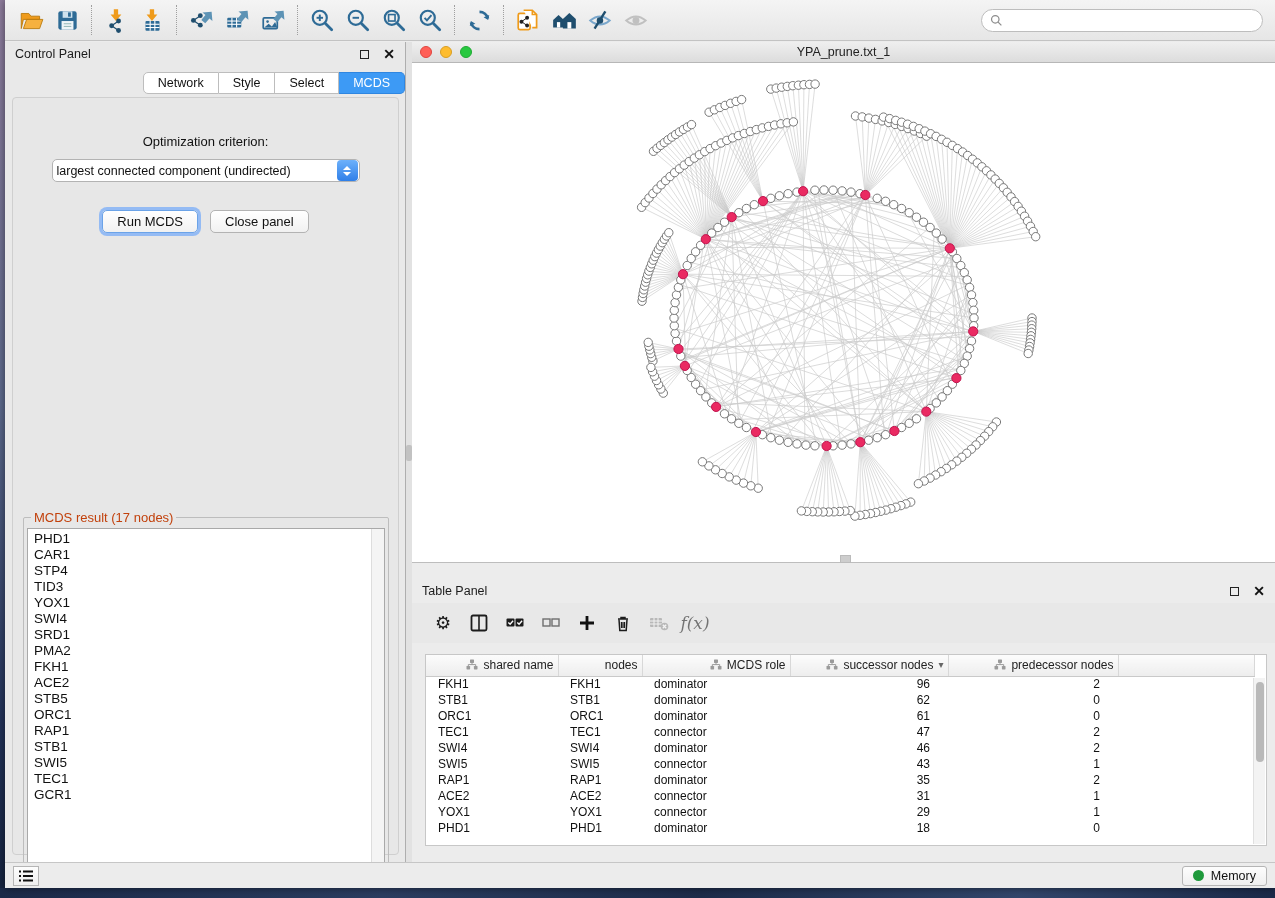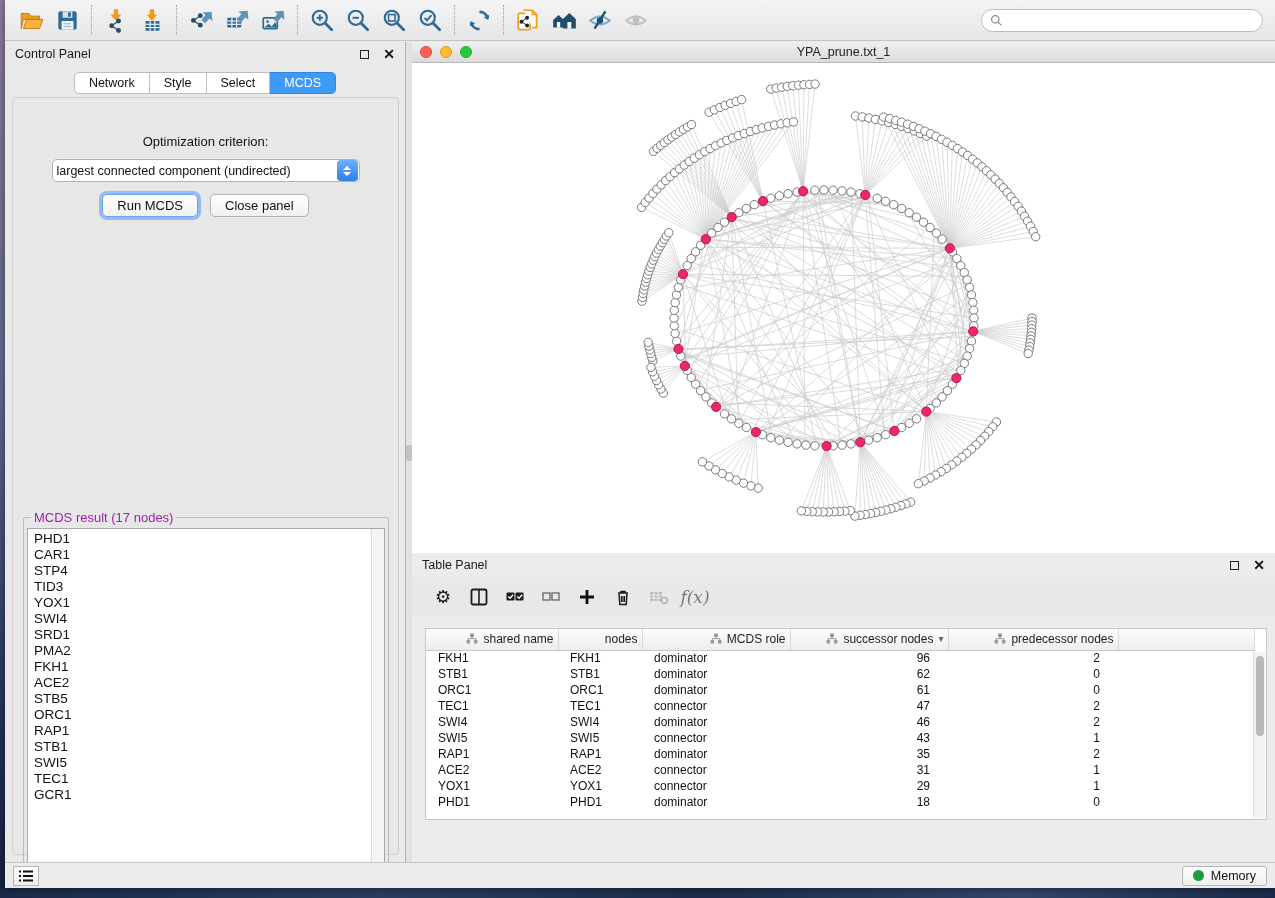--- a/index.html
+++ b/index.html
@@ -27,44 +27,44 @@
 
   
   .panel-head{height:24px;display:flex;align-items:center;padding:0 10px;font-size:12.5px;color:#1b1b1b;}
   .panel-head .spacer{flex:1;}
   .ph-float{width:9px;height:9px;border:1.5px solid #222;margin-right:14px;cursor:pointer;}
   .ph-close{font-size:14px;font-weight:bold;color:#111;cursor:pointer;line-height:10px;}
 
   
   .control-panel{position:absolute;left:0;top:42px;width:401px;height:820px;background:#e9e9e9;
                  border-right:1px solid #aeaeae;}
-  .cp-tabs{position:absolute;left:0;top:30px;width:100%;display:flex;justify-content:center;}
+  .cp-tabs{position:absolute;left:0;top:30px;width:100%;display:flex;justify-content:flex-end;}
   .seg-btn{height:22px;padding:0 14px;background:#fff;border:1px solid #bdbdbd;border-left:none;
            font-size:12.5px;display:flex;align-items:center;cursor:pointer;color:#111;}
   .seg-btn:first-child{border-left:1px solid #bdbdbd;border-radius:5px 0 0 5px;}
   .seg-btn:last-child{border-radius:0 5px 5px 0;}
   .seg-btn.active{background:#3d9af5;border-color:#2f86e0;color:#fff;}
   .cp-body{position:absolute;left:7px;top:55px;width:387px;height:758px;background:#e7e7e7;
            border:1px solid #cfcfcf;border-radius:4px;}
   .opt-label{text-align:center;font-size:13px;color:#111;margin-top:36px;}
   .dropdown{position:relative;margin:10px auto 0;width:308px;height:23px;background:#fff;
             border:1px solid #b3b3b3;border-radius:5px;display:flex;align-items:center;cursor:pointer;}
   .dropdown .dd-text{flex:1;font-size:12.5px;padding-left:4px;color:#111;white-space:nowrap;}
   .dd-cap{width:21px;height:21px;border-radius:4px;background:linear-gradient(#6db1fb,#2f7fe8);
           display:flex;flex-direction:column;align-items:center;justify-content:center;margin-right:1px;}
   .dd-cap i{display:block;width:0;height:0;border-left:4px solid transparent;border-right:4px solid transparent;}
   .dd-up{border-bottom:4px solid #fff;margin-bottom:2px;}
   .dd-dn{border-top:4px solid #fff;}
   .cp-buttons{display:flex;justify-content:center;gap:12px;margin-top:12px;}
   .mac-btn{height:23px;padding:0 14px;background:linear-gradient(#fff,#f1f1f1);border:1px solid #b3b3b3;
-           border-radius:5px;font-size:13px;color:#111;cursor:pointer;}
+           border-radius:5px;font-size:13px;color:#111;cursor:pointer;margin-top:16px;}
   .mac-btn.focus{box-shadow:0 0 0 3px rgba(80,152,255,.55);border-color:#6ba3e8;}
   .mcds-fieldset{position:absolute;left:10px;top:412px;width:366px;height:372px;
                  border:1px solid #bdbdbd;border-radius:2px;margin:0;padding:3px;}
-  .mcds-fieldset legend{font-size:13px;color:#a21caf;padding:0 3px;margin-left:4px;}
+  .mcds-fieldset legend{font-size:13px;color:#c2410c;padding:0 3px;margin-left:4px;}
   .mcds-list{position:relative;width:100%;height:100%;background:#fff;border:1px solid #a9a9a9;
              overflow:hidden;padding:2px 0 0 6px;}
   .mcds-item{font-size:13.5px;line-height:16px;color:#111;}
   .mcds-scroll{position:absolute;right:0;top:0;width:13px;height:100%;background:#f4f4f4;border-left:1px solid #ddd;}
 
   
   .v-split{position:absolute;left:401px;top:42px;width:6px;height:820px;background:#e2e2e2;cursor:col-resize;}
   .v-grip{position:absolute;left:0px;top:403px;width:6px;height:16px;background:#c2c2c2;border-radius:2px;}
 
   
@@ -74,21 +74,21 @@
                 display:flex;align-items:center;padding:4px 8px;position:relative;}
   .tl{width:12px;height:12px;border-radius:50%;margin-right:8px;cursor:pointer;}
   .tl-red{background:#ff5f57;border:.5px solid #e0443e;}
   .tl-yellow{background:#febc2e;border:.5px solid #d89e23;}
   .tl-green{background:#28c840;border:.5px solid #1eaa33;}
   .net-title{position:absolute;left:0;right:0;text-align:center;font-size:12.5px;color:#222;}
   .net-canvas{position:relative;width:861px;height:499px;background:#fff;overflow:hidden;}
   .net-grip{position:absolute;left:428px;bottom:-1px;width:11px;height:8px;background:#cdcdcd;border:1px solid #bbb;}
 
   
-  .table-panel{position:absolute;left:0;top:511px;width:863px;height:299px;background:#ececec;}
+  .table-panel{position:absolute;left:0;top:537px;width:863px;height:299px;background:#ececec;}
   .tp-toolbar{height:40px;display:flex;align-items:center;padding-left:16px;gap:6px;
               background:#e8e8e8;}
   .tp-btn{width:30px;height:28px;display:flex;align-items:center;justify-content:center;cursor:pointer;color:#1c1c1c;}
   .tp-btn svg{width:20px;height:20px;}
   .tp-fx{font-family:"DejaVu Serif",serif;font-style:italic;font-size:17px;color:#000000;}
   .tp-disabled{opacity:.5;cursor:default;}
   .tbl-wrap{position:absolute;left:13px;top:75px;width:842px;height:192px;background:#fff;
             border:1px solid #c7c7c7;overflow:hidden;}
   table.datatable{border-collapse:collapse;width:828px;table-layout:fixed;}
   .datatable th{height:21px;background:linear-gradient(#fcfcfc,#ededed);border-bottom:1px solid #c9c9c9;

